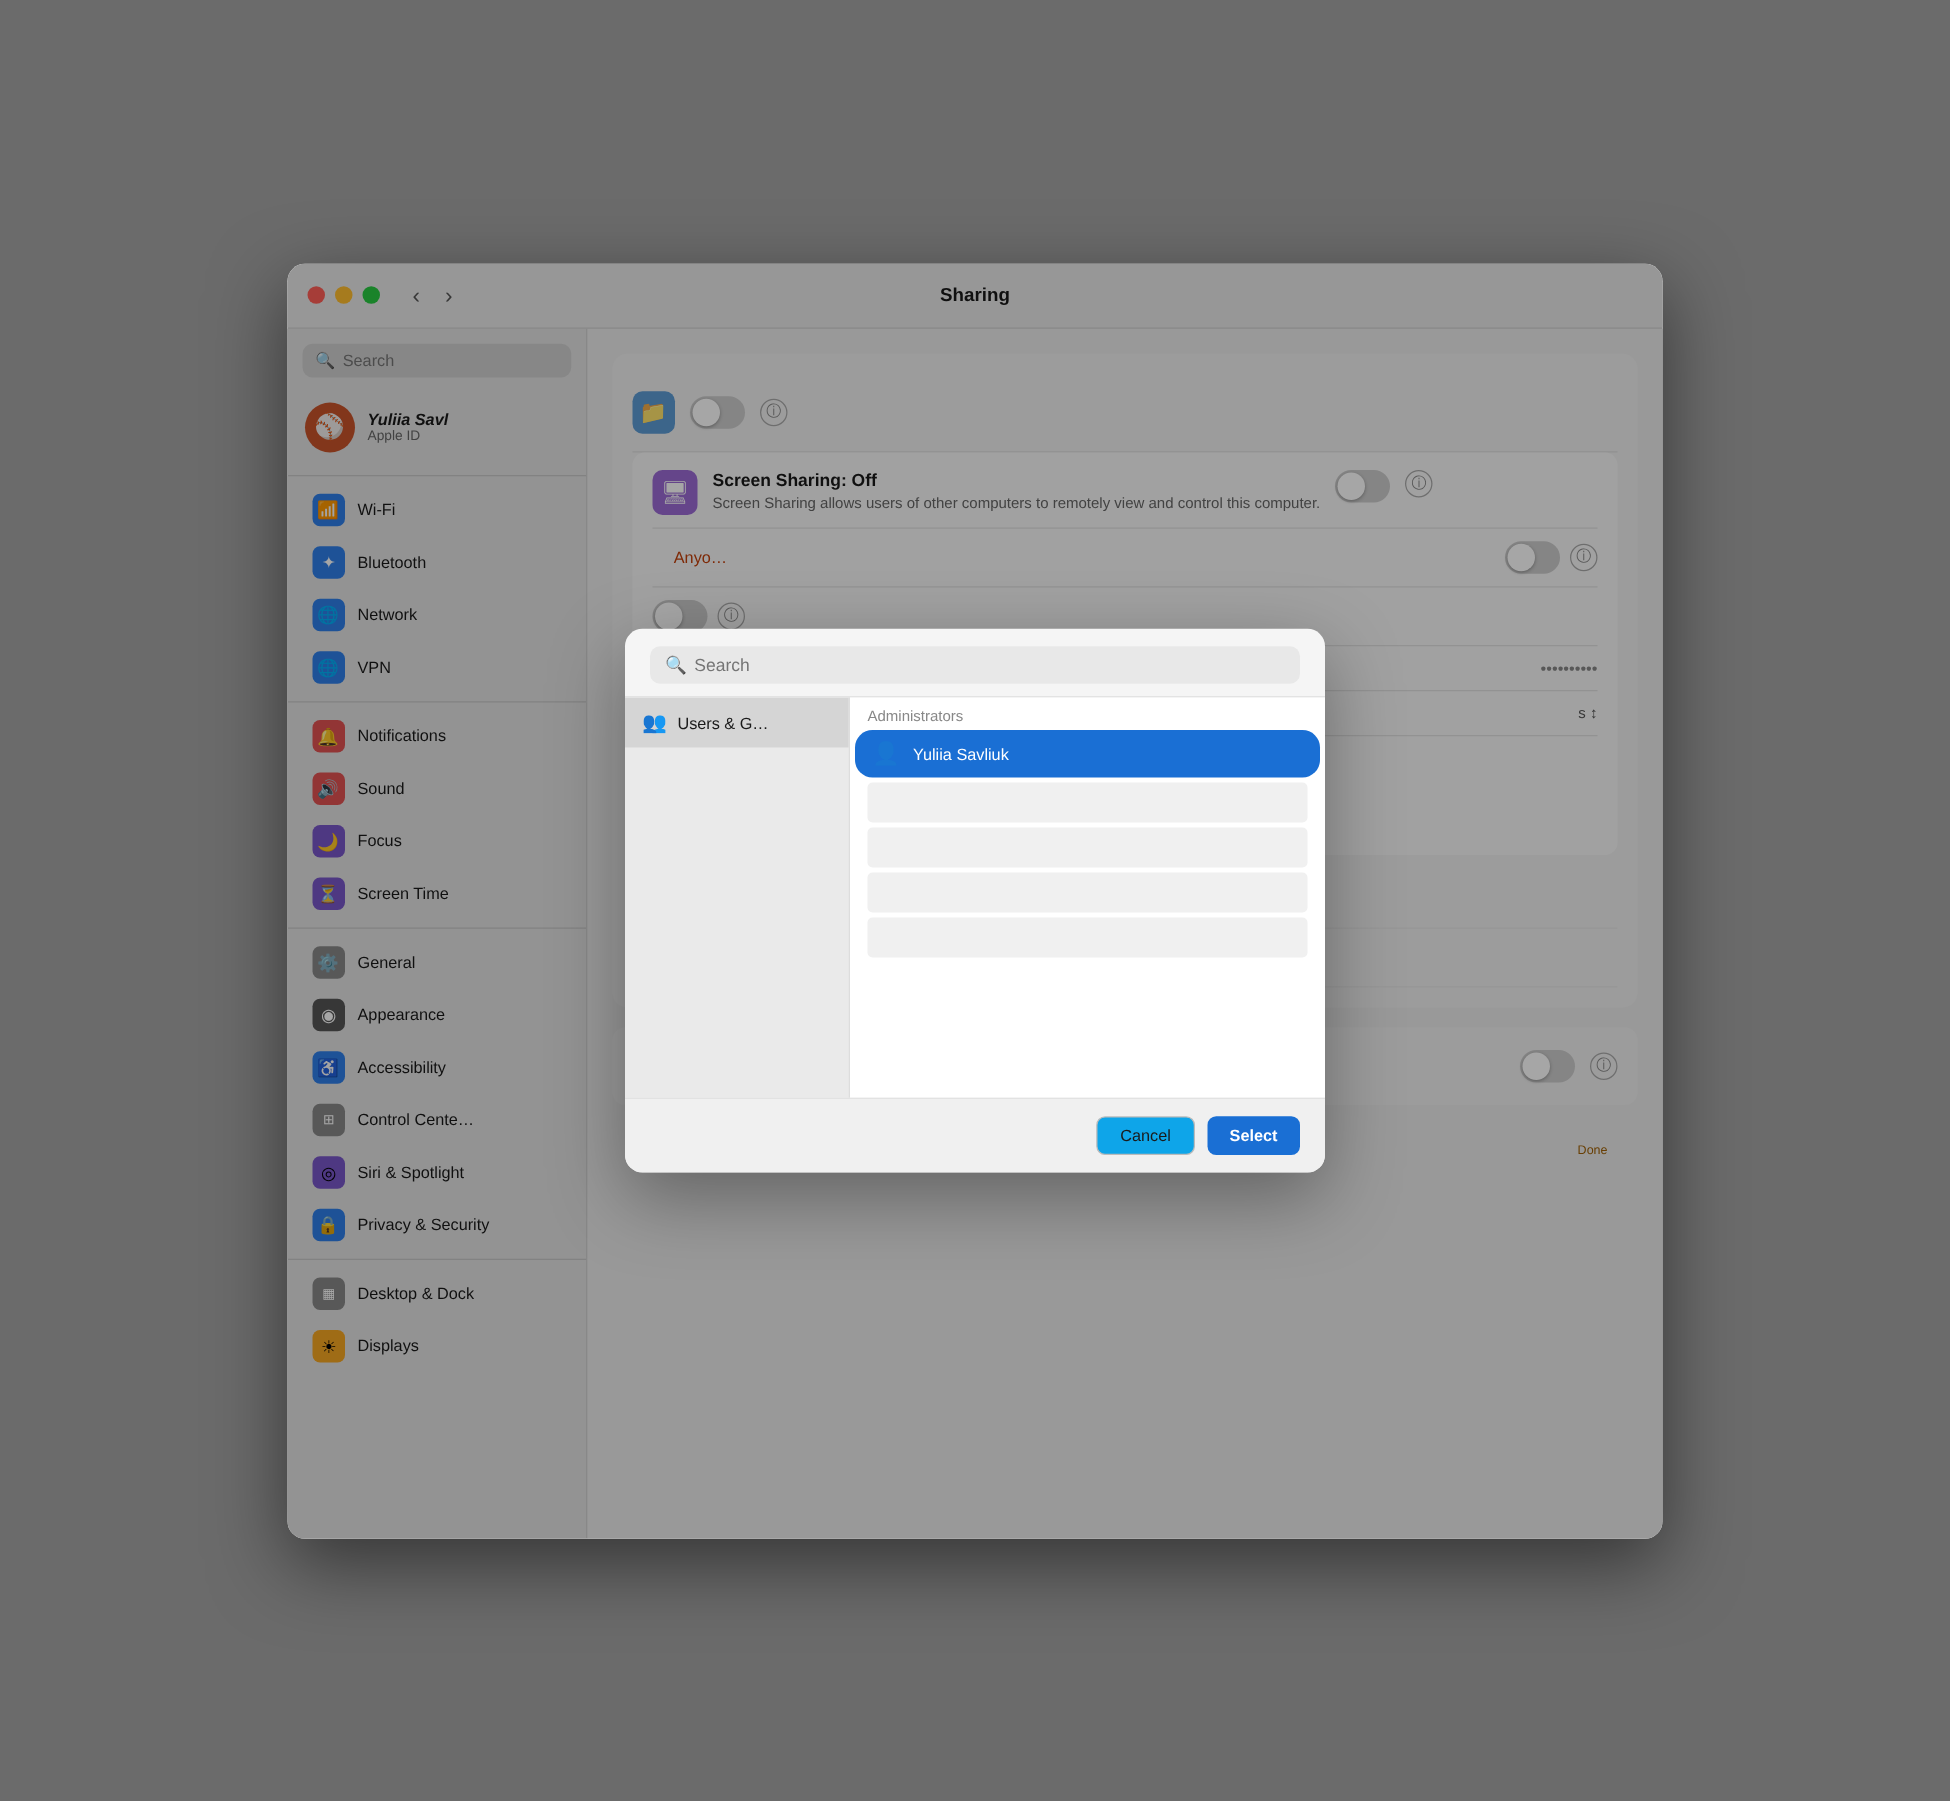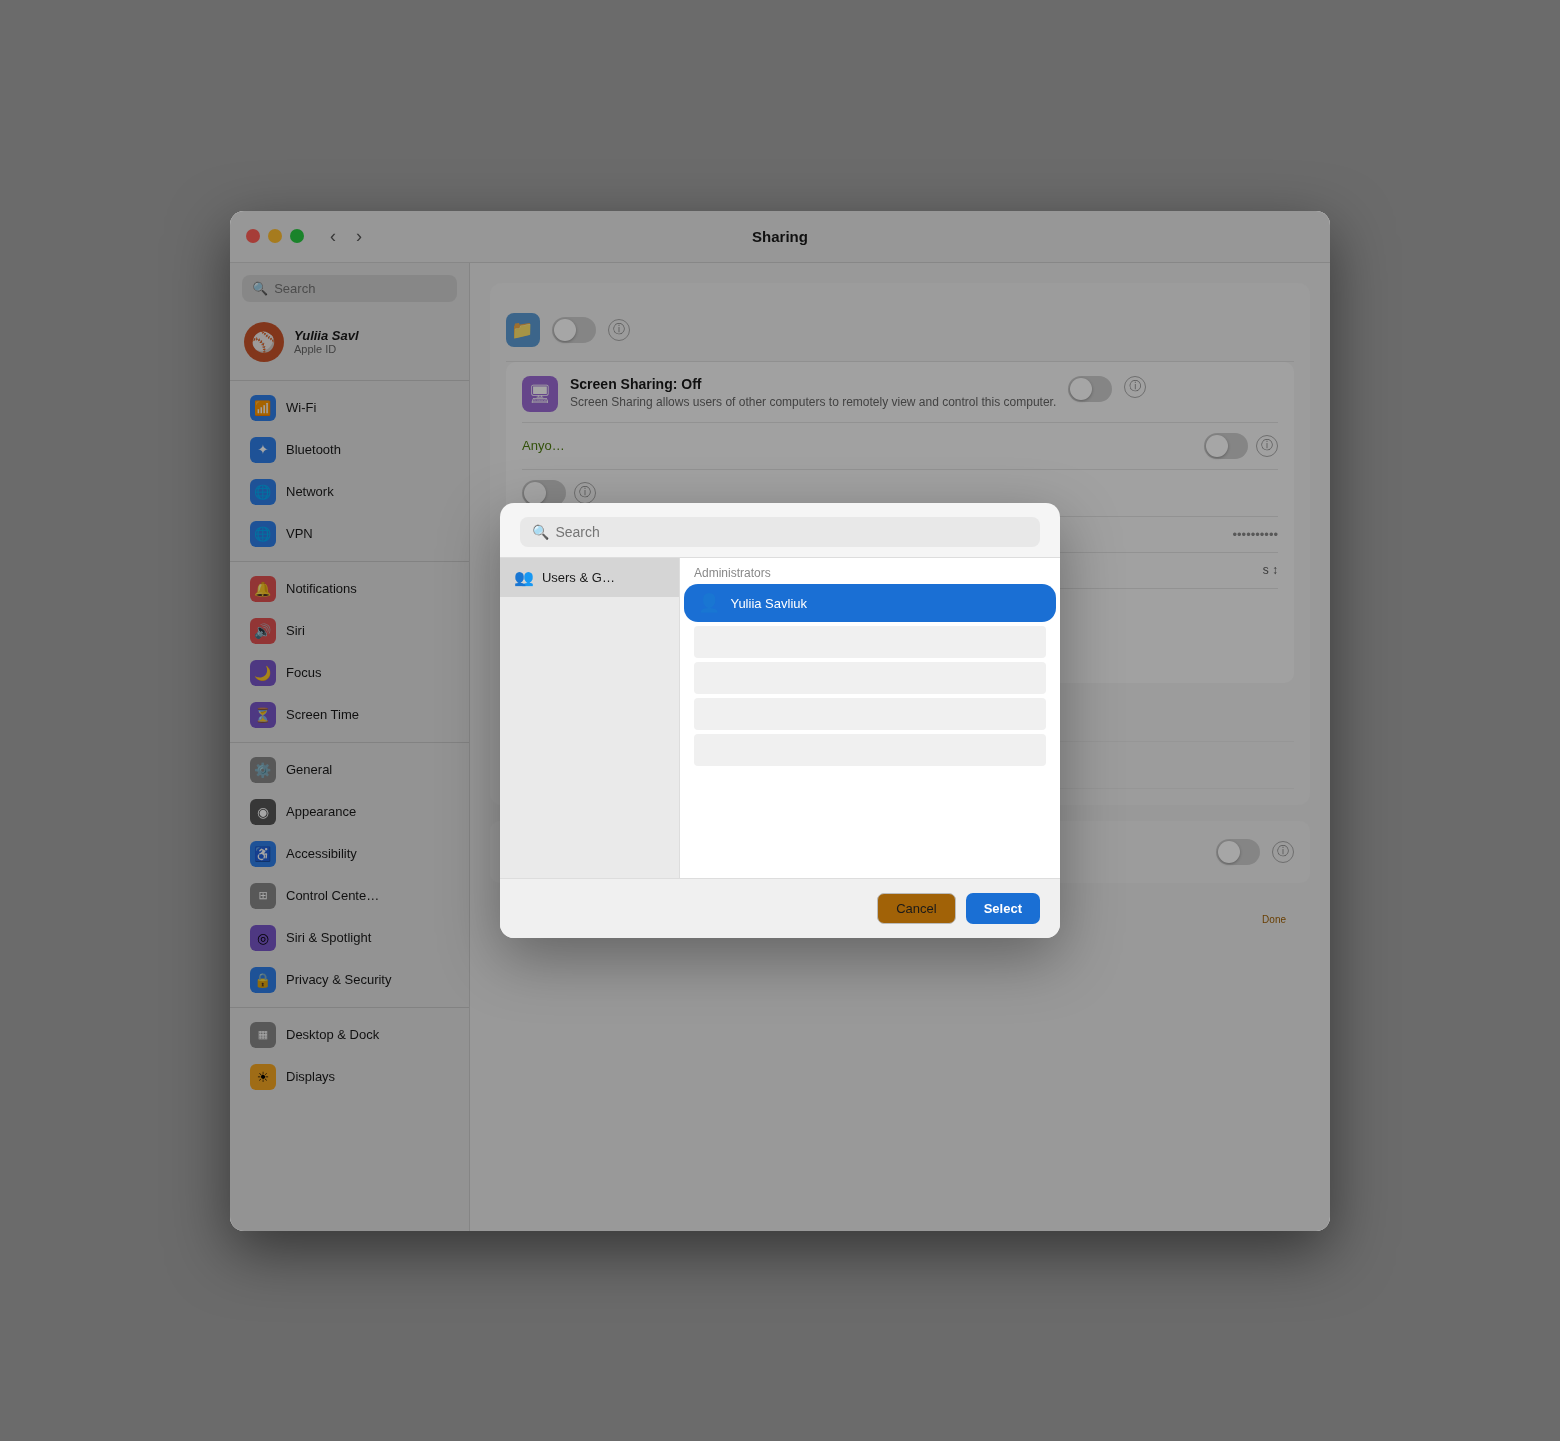--- a/index.html
+++ b/index.html
@@ -329,21 +329,22 @@
       display: flex;
       align-items: center;
       padding: 10px 0;
       border-top: 1px solid #e0e0e0;
       gap: 8px;
     }
 
     .sub-row-label {
       flex: 1;
       font-size: 13px;
-      color: #4d7c0f;
+      color: #c2410c;
+      margin-left: 17px;
     }
 
     
     .bg-row {
       display: flex;
       align-items: center;
       padding: 10px 0;
       border-bottom: 1px solid #ddd;
       gap: 12px;
       opacity: 0.5;
@@ -555,21 +556,21 @@
       gap: 10px;
       padding: 14px 20px;
       border-top: 1px solid #ddd;
       background: #f0f0f0;
     }
 
     .btn-cancel {
       padding: 7px 18px;
       border-radius: 7px;
       border: 1px solid #bbb;
-      background: #a16207;
+      background: #0ea5e9;
       font-size: 13px;
       cursor: pointer;
       color: #1a1a1a;
     }
 
     .btn-select {
       padding: 7px 18px;
       border-radius: 7px;
       border: none;
       background: #1a6fd4;
@@ -651,21 +652,21 @@
       <div class="sidebar-item">
         <div class="sidebar-icon icon-notifications">
             <span>🔔</span>
           </div>
         <span class="sidebar-label">Notifications</span>
       </div>
       <div class="sidebar-item">
         <div class="sidebar-icon icon-sound">
             <span>🔊</span>
           </div>
-        <span class="sidebar-label">Siri</span>
+        <span class="sidebar-label">Sound</span>
       </div>
       <div class="sidebar-item">
         <div class="sidebar-icon icon-focus">
             <span>🌙</span>
           </div>
         <span class="sidebar-label">Focus</span>
       </div>
       <div class="sidebar-item">
         <div class="sidebar-icon icon-screentime">
             <span>⏳</span>

